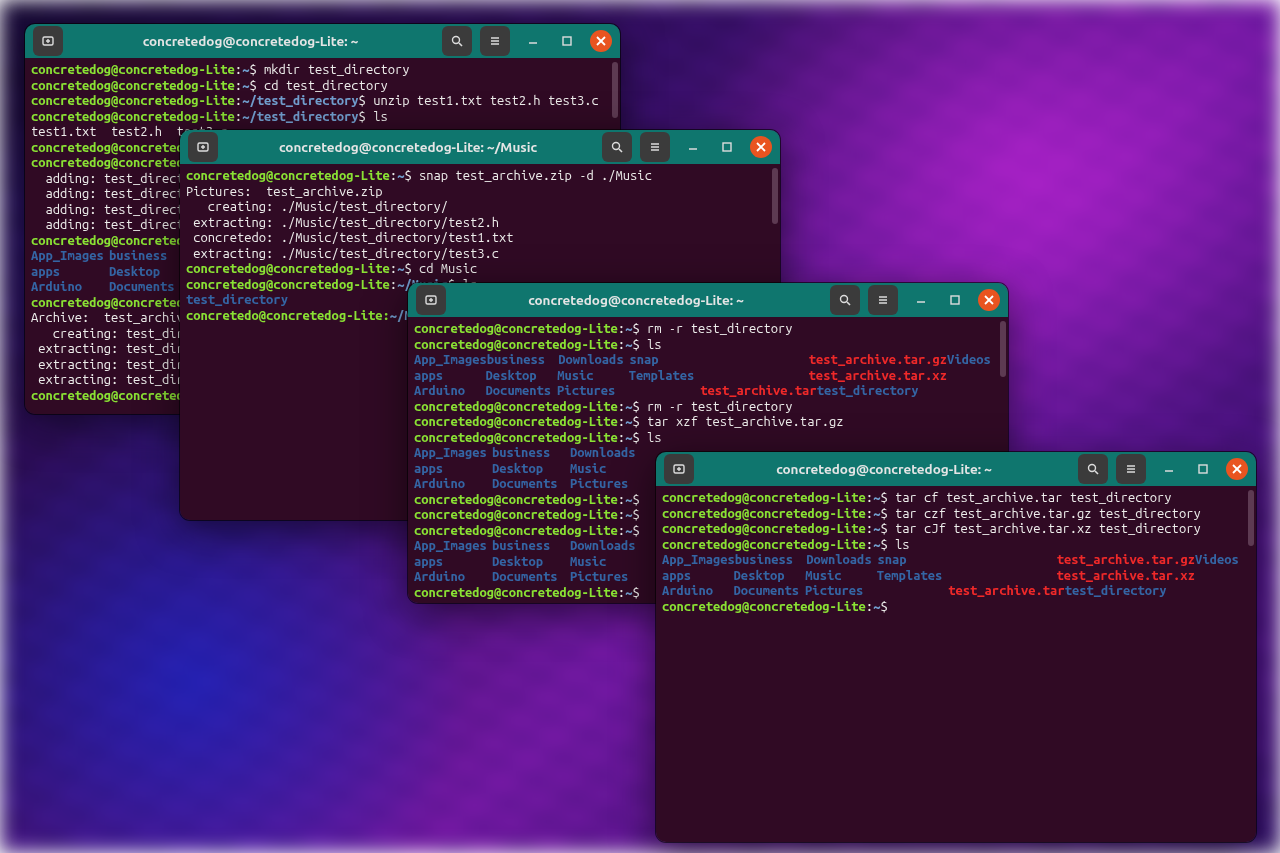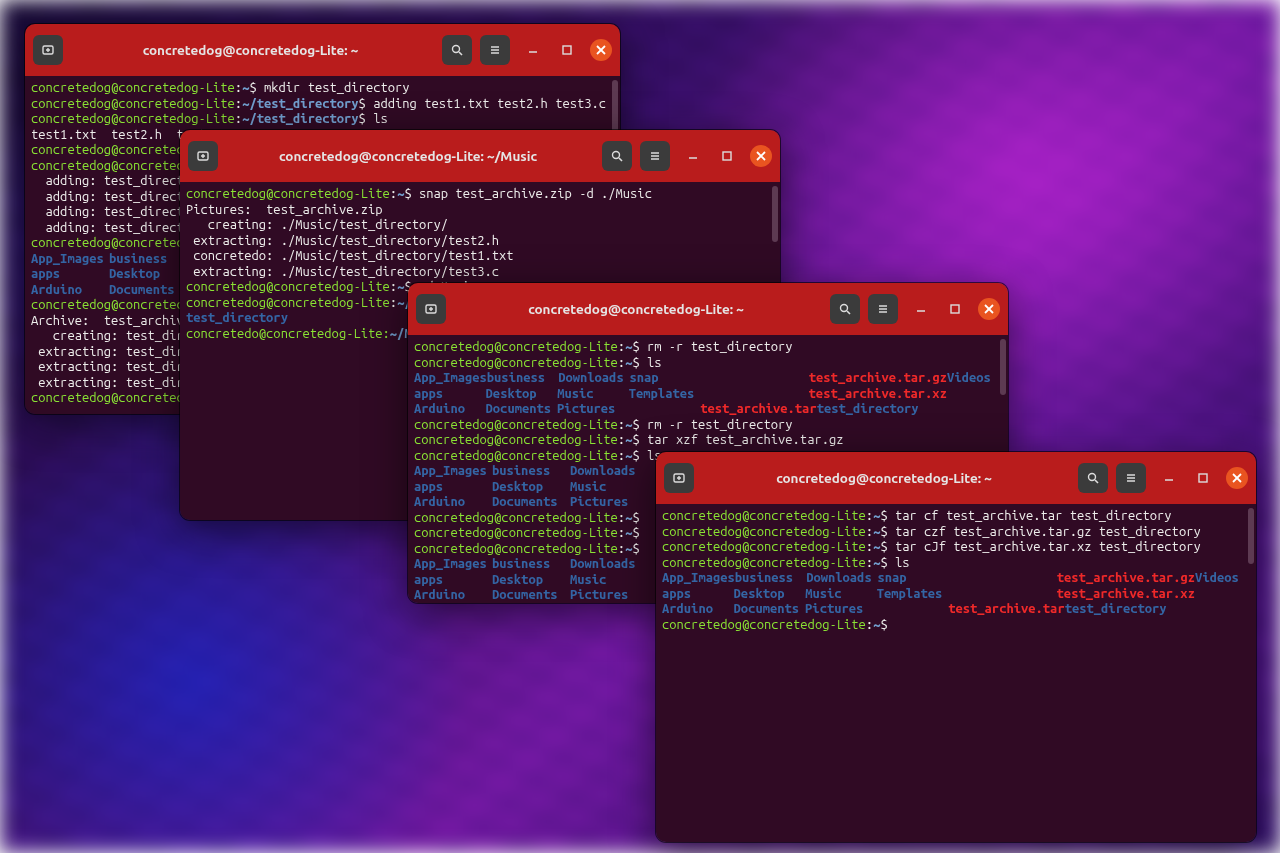--- a/index.html
+++ b/index.html
@@ -30,22 +30,22 @@
     mix-blend-mode: overlay;
   }
 
   .window {
     position: absolute;
     border-radius: 10px;
     box-shadow: 0 10px 40px rgba(0,0,0,.55), 0 0 0 1px rgba(0,0,0,.6);
     overflow: hidden;
   }
   .titlebar {
-    height: 52px;
-    background: #b91c1c;
+    height: 34px;
+    background: #0f766e;
     display: flex;
     align-items: center;
     color: #e5e5e5;
     font-family: "Ubuntu", "Cantarell", sans-serif;
     font-size: 13.5px;
   }
   .tb-left  { display:flex; align-items:center; gap:0; padding-left:6px; }
   .tb-title { flex:1; text-align:center; font-weight:600; }
   .tb-right { display:flex; align-items:center; gap:4px; padding-right:8px; }
 
@@ -72,21 +72,21 @@
     line-height: 15.5px;
     padding: 4px 6px 8px 6px;
     min-height: 50px;
     position: relative;
   }
   .scroll-ind {
     position:absolute; top:4px; right:2px; width:6px; height:56px;
     background:#8a6a7f; border-radius:3px; opacity:.5;
   }
   .line { white-space: pre; }
-  .g  { color:#8ae234; font-weight:normal;text-align:right; }
+  .g  { color:#8ae234; font-weight:bold;text-align:right; }
   .b  { color:#729fcf; font-weight:bold; }
   .bb { color:#3465a4; font-weight:bold; }  
   .r  { color:#ef2929; font-weight:bold; }
   .w  { color:#eeeeec; }
   .c  { color:#eeeeec;margin-top:14px; }
   .col-row { display:flex; }
   .col { white-space:pre; }
 </style>
 </head>
 <body>
@@ -134,21 +134,22 @@
             <svg viewBox="0 0 14 14">
               <line x1="3" y1="3" x2="11" y2="11" stroke="currentColor" stroke-width="1.8"></line>
               <line x1="11" y1="3" x2="3" y2="11" stroke="currentColor" stroke-width="1.8"></line>
             </svg>
           </div>
     </div>
   </div>
       <div class="term-body" style="height:354px">
         <div class="scroll-ind"></div>
         <div class="line"><span class="g">concretedog@concretedog-Lite</span><span class="w">:</span><span class="b">~</span><span class="w">$ </span><span class="c">mkdir test_directory</span></div>
-        <div class="line"><span class="g">concretedog@concretedog-Lite</span><span class="w">:</span><span class="b">~/test_directory</span><span class="w">$ </span><span class="c">adding test1.txt test2.h test3.c</span></div>
+        <div class="line"><span class="g">concretedog@concretedog-Lite</span><span class="w">:</span><span class="b">~</span><span class="w">$ </span><span class="c">cd test_directory</span></div>
+        <div class="line"><span class="g">concretedog@concretedog-Lite</span><span class="w">:</span><span class="b">~/test_directory</span><span class="w">$ </span><span class="c">unzip test1.txt test2.h test3.c</span></div>
         <div class="line"><span class="g">concretedog@concretedog-Lite</span><span class="w">:</span><span class="b">~/test_directory</span><span class="w">$ </span><span class="c">ls</span></div>
         <div class="line">test1.txt  test2.h  test3.c</div>
         <div class="line"><span class="g">concretedog@concretedo</span></div>
         <div class="line"><span class="g">concretedog@concretedo</span></div>
         <div class="line">  adding: test_direct</div>
         <div class="line">  adding: test_direct</div>
         <div class="line">  adding: test_direct</div>
         <div class="line">  adding: test_direct</div>
         <div class="line"><span class="g">concretedog@concretedo</span></div>
         <div class="col-row">

